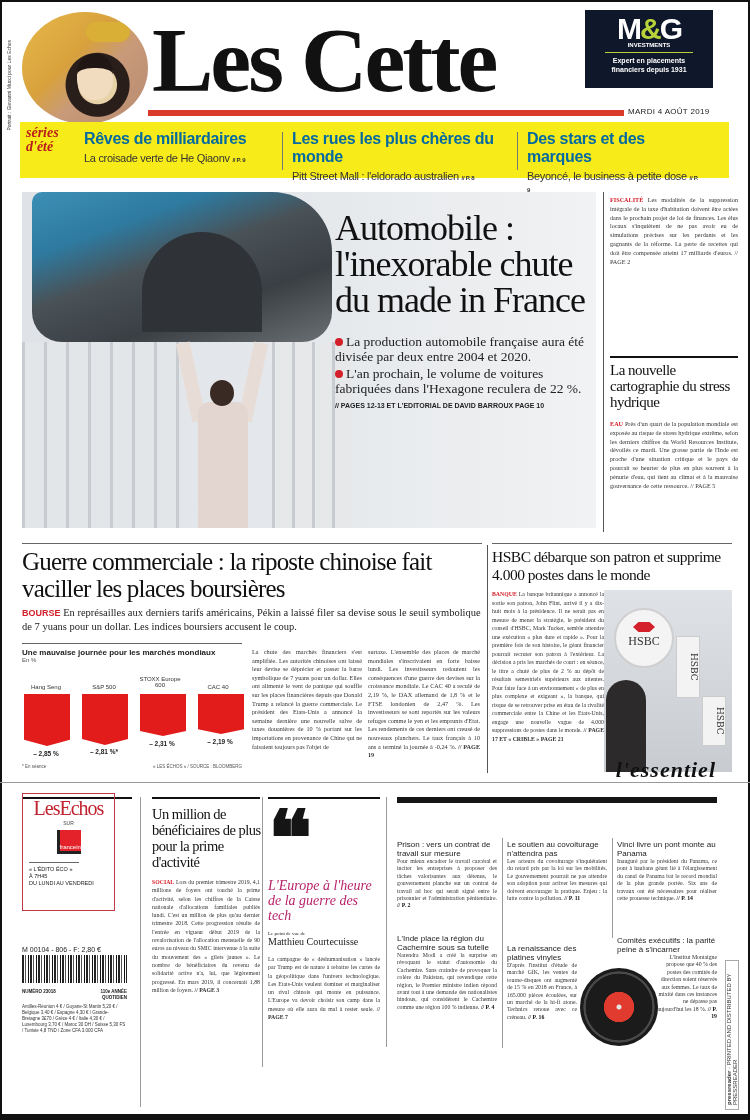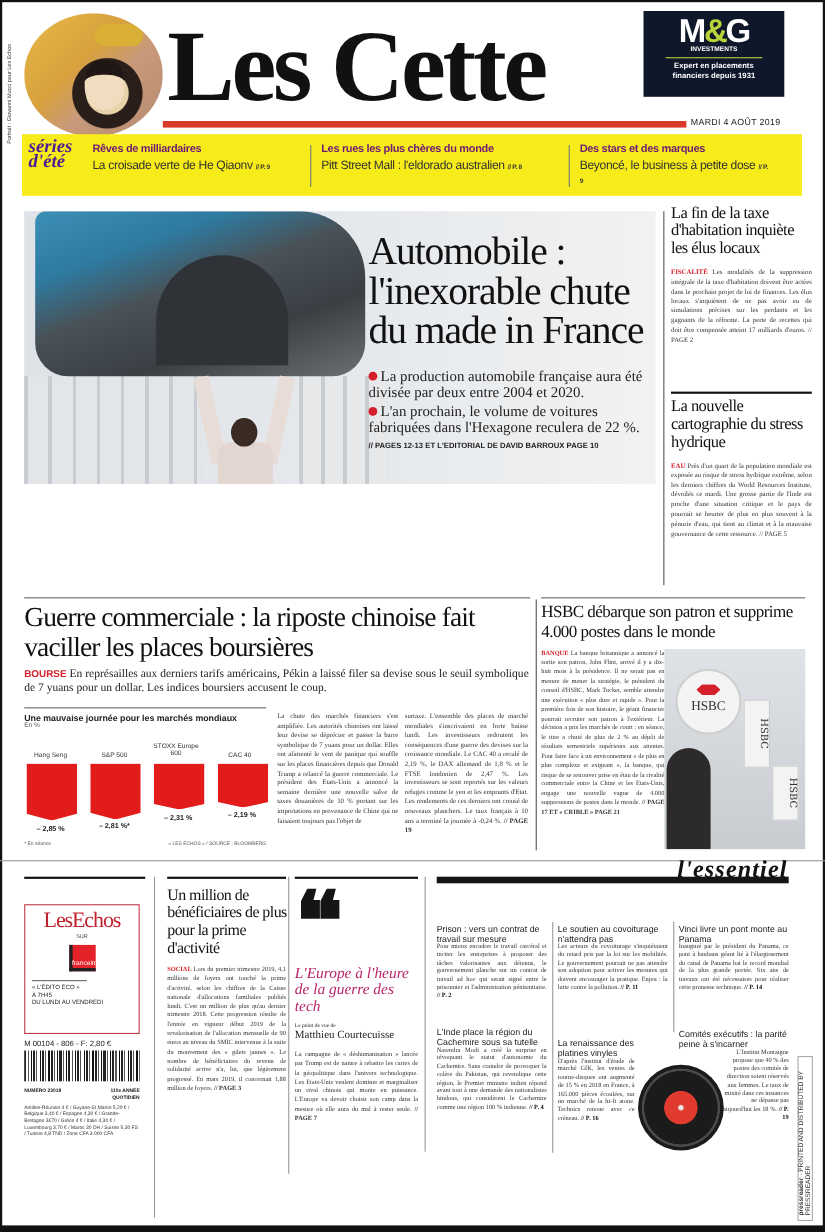--- a/index.html
+++ b/index.html
@@ -21,29 +21,29 @@
 #date{left:628px;top:107px;font-size:8px;letter-spacing:.3px}
 #ad{left:585px;top:10px;width:128px;height:78px;background:#0f172a;color:#fff;text-align:center;padding-top:4px}
 #ad .mg{font-family:"Liberation Sans",sans-serif;font-weight:bold;font-size:30px;line-height:30px;letter-spacing:-2px}
 #ad .mg span{color:#b8d23a}
 #ad .inv{font-size:6px;font-weight:bold;margin-top:-2px}
 #ad .line{width:88px;height:1px;background:#b8d23a;margin:4px auto 3px}
 #ad .tag{font-size:7px;line-height:9px;font-weight:bold}
 
 
 #series{left:20px;top:122px;width:709px;height:56px;background:#f7ec1a}
-#series .lab{position:absolute;left:6px;top:4px;font-style:italic;font-weight:bold;font-size:17px;line-height:14px;color:#4c1d95}
+#series .lab{position:absolute;left:6px;top:4px;font-style:italic;font-weight:bold;font-size:14px;line-height:14px;color:#b91c1c}
 .ser{position:absolute;top:8px;height:42px;padding-left:10px}
-.ser .h{font-size:10px;font-weight:bold;color:#701a75;letter-spacing:-.3px}
+.ser .h{font-size:16px;font-weight:bold;color:#0369a1;letter-spacing:-.3px}
 .ser .s{font-size:11px;color:#333;margin-top:4px;letter-spacing:-.3px}
 .ser .p{font-size:6px;font-weight:bold}
 .vdiv{position:absolute;top:10px;width:1px;height:38px;background:#777}
 
 
-#hero{left:22px;top:192px;width:574px;height:248px;background:linear-gradient(90deg,#dfe3e8 0%,#e6e9ec 55%,#f1f2f3 100%);overflow:hidden}
+#hero{left:22px;top:192px;width:574px;height:336px;background:linear-gradient(90deg,#dfe3e8 0%,#e6e9ec 55%,#f1f2f3 100%);overflow:hidden}
 #car{left:10px;top:0;width:300px;height:150px;background:linear-gradient(160deg,#3d8fb6 0%,#2e7aa0 25%,#495257 45%,#3a3f44 70%,#6b7075 100%);border-radius:10px 60px 30px 30px}
 #car .wheel{position:absolute;left:110px;top:40px;width:120px;height:100px;border-radius:60px 60px 0 0;background:#2f3236}
 #worker{left:160px;top:150px;width:80px;height:186px}
 #worker .body{position:absolute;left:16px;top:60px;width:50px;height:126px;background:#e3d5d0;border-radius:12px 12px 0 0}
 #worker .head{position:absolute;left:28px;top:38px;width:24px;height:26px;border-radius:50%;background:#3a2a24}
 #worker .arm1{position:absolute;left:2px;top:0;width:14px;height:80px;background:#e8dcd6;transform:rotate(-12deg)}
 #worker .arm2{position:absolute;left:64px;top:0;width:14px;height:80px;background:#e8dcd6;transform:rotate(12deg)}
 #factory{left:0;top:150px;width:160px;height:186px;background:repeating-linear-gradient(90deg,#c8ccd0 0 3px,#e3e6e9 3px 22px),linear-gradient(#d6d9dc,#c2c5c8)}
 #factory2{left:250px;top:150px;width:80px;height:186px;background:repeating-linear-gradient(90deg,#c8ccd0 0 3px,#e6e8ea 3px 20px)}
 #heroText{left:313px;top:18px;width:260px}
@@ -76,21 +76,21 @@
 #hsbcText{left:492px;top:590px;width:112px}
 #hsbcImg{left:604px;top:590px;width:128px;height:182px;background:linear-gradient(180deg,#dfe3e7 0%,#c8ccd0 100%);overflow:hidden}
 #hsbcImg .sign{position:absolute;left:10px;top:18px;width:60px;height:60px;border-radius:50%;background:#f4f4f4;border:2px solid #cfcfcf;text-align:center}
 #hsbcImg .sign .hx{width:22px;height:10px;background:#d4202a;margin:12px auto 2px;clip-path:polygon(0 50%,25% 0,75% 0,100% 50%,75% 100%,25% 100%)}
 #hsbcImg .sign .t{font-size:12px;color:#333;font-family:"Liberation Serif",serif}
 #hsbcImg .arch{position:absolute;left:2px;top:90px;width:40px;height:92px;background:#2c2a2a;border-radius:20px 20px 0 0}
 #hsbcImg .ban{position:absolute;width:24px;background:#f3f3f3;border:1px solid #ccc;font-size:9px;writing-mode:vertical-rl;text-align:center;color:#333}
 
 
 #topBottomRule{left:22px;top:797px;width:110px}
-#radio{left:22px;top:822px;width:105px;height:118px;border:1.5px solid #c23a45}
+#radio{left:22px;top:793px;width:93px;height:118px;border:1.5px solid #c23a45}
 #radio .le{font-size:20px;color:#c0222e;text-align:center;margin-top:3px;letter-spacing:-1px}
 #radio .sur{font-size:5px;text-align:center;color:#444}
 #radio .inter{width:24px;height:24px;background:#e3222a;margin:4px auto 0;font-size:6px;color:#fff;text-align:center;line-height:34px;border-left:3px solid #222;border-bottom:3px solid #222}
 #radio .div{width:50px;height:1px;background:#666;margin:8px 0 3px 6px}
 #radio .info{font-size:5.5px;line-height:7px;padding-left:6px;color:#222}
 #barcode{left:22px;top:946px;width:105px}
 #barcode .num{font-size:7px}
 #barcode .bars{height:28px;margin-top:2px;background:repeating-linear-gradient(90deg,#222 0 2px,#fff 2px 3px,#555 3px 4px,#fff 4px 6px,#111 6px 7px,#fff 7px 8px)}
 #barcode .meta{display:flex;justify-content:space-between;font-size:4.5px;margin-top:6px;font-weight:bold}
 #barcode .prices{font-size:4.5px;line-height:6px;margin-top:4px;color:#333}
@@ -99,21 +99,21 @@
 #millionText{left:152px;top:878px;width:108px}
 
 #quote{left:268px;top:808px;width:112px}
 #quote .marks{font-size:82px;line-height:60px;font-weight:bold;color:#151515;font-family:"DejaVu Serif",serif;height:58px;overflow:hidden;letter-spacing:-6px}
 #quote .qt{font-size:14px;line-height:15px;font-style:italic;color:#b8236a;margin-top:12px}
 #quote .by{font-size:5px;margin-top:8px}
 #quote .au{font-size:10px;color:#222}
 #quote .tx{margin-top:8px}
 
 #essBar{left:397px;top:797px;width:320px;height:6px;background:#151515}
-#essTitle{left:560px;top:777px;width:156px;text-align:right;font-size:22px;font-style:italic;font-weight:bold;color:#111;letter-spacing:1px}
+#essTitle{left:560px;top:757px;width:156px;text-align:right;font-size:22px;font-style:italic;font-weight:bold;color:#111;letter-spacing:1px}
 .ess{position:absolute;width:100px}
 .ess .h{font-family:"Liberation Sans",sans-serif;font-size:8px;line-height:9px;color:#222}
 .ess .t{font-size:5.8px;line-height:7.4px;color:#333;text-align:justify}
 .ess .t b{color:#111}
 #vinyl{left:580px;top:968px;width:78px;height:78px;border-radius:50%;background:radial-gradient(circle,#e6e6e6 0 2px,#e03b2e 3px 27%,#1b1b1b 28% 60%,#4a4a4a 61% 64%,#1b1b1b 65%)}
 #pressreader{left:725px;top:960px;width:14px;height:150px;border:1px solid #aaa;font-size:6px;writing-mode:vertical-rl;transform:rotate(180deg);text-align:left;color:#333;padding-top:4px}
 #bottomRule{left:0;top:1114px;width:750px;height:6px;background:#111}
 </style>
 </head>
 <body>
@@ -173,21 +173,20 @@
     <div id="heroTitle" class="serif">Automobile : l'inexorable chute du made in France</div>
     <div style="height:14px"></div>
     <div class="bullet serif"><span class="dot"></span><span>La production automobile française aura été divisée par deux entre 2004 et 2020.</span></div>
     <div class="bullet serif"><span class="dot"></span><span>L'an prochain, le volume de voitures fabriquées dans l'Hexagone reculera de 22 %.</span></div>
     <div id="heroRef" class="sans">// PAGES 12-13 ET L'EDITORIAL DE DAVID BARROUX PAGE 10</div>
   </div>
 </div>
 
 <div class="abs" style="left:603px;top:192px;width:1px;height:340px;background:#555"></div>
 <div class="abs rcol" style="top:186px">
-  <div class="rtitle serif">La fin de la taxe d'habitation inquiète les élus locaux</div>
   <div class="btext serif"><b>FISCALITÉ</b> <span>Les modalités de la suppression intégrale de la taxe d'habitation doivent être actées dans le prochain projet de loi de finances. Les élus locaux s'inquiètent de ne pas avoir eu de simulations précises sur les perdants et les gagnants de la réforme. La perte de recettes qui doit être compensée atteint 17 milliards d'euros.</span> <span>// PAGE 2</span></div>
 </div>
 <div class="abs rcol rule" style="top:356px;height:1.5px"></div>
 <div class="abs rcol" style="top:362px">
   <div class="rtitle serif">La nouvelle cartographie du stress hydrique</div>
   <div class="btext serif"><b>EAU</b> <span>Près d'un quart de la population mondiale est exposée au risque de stress hydrique extrême, selon les derniers chiffres du World Resources Institute, dévoilés ce mardi. Une grosse partie de l'Inde est proche d'une situation critique et le pays de pourrait se heurter de plus en plus souvent à la pénurie d'eau, qui tient au climat et à la mauvaise gouvernance de cette ressource.</span> <span>// PAGE 5</span></div>
 </div>
 
 <div class="abs thinrule" style="left:22px;top:543px;width:460px"></div>
 <div class="abs thinrule" style="left:492px;top:543px;width:240px"></div>

